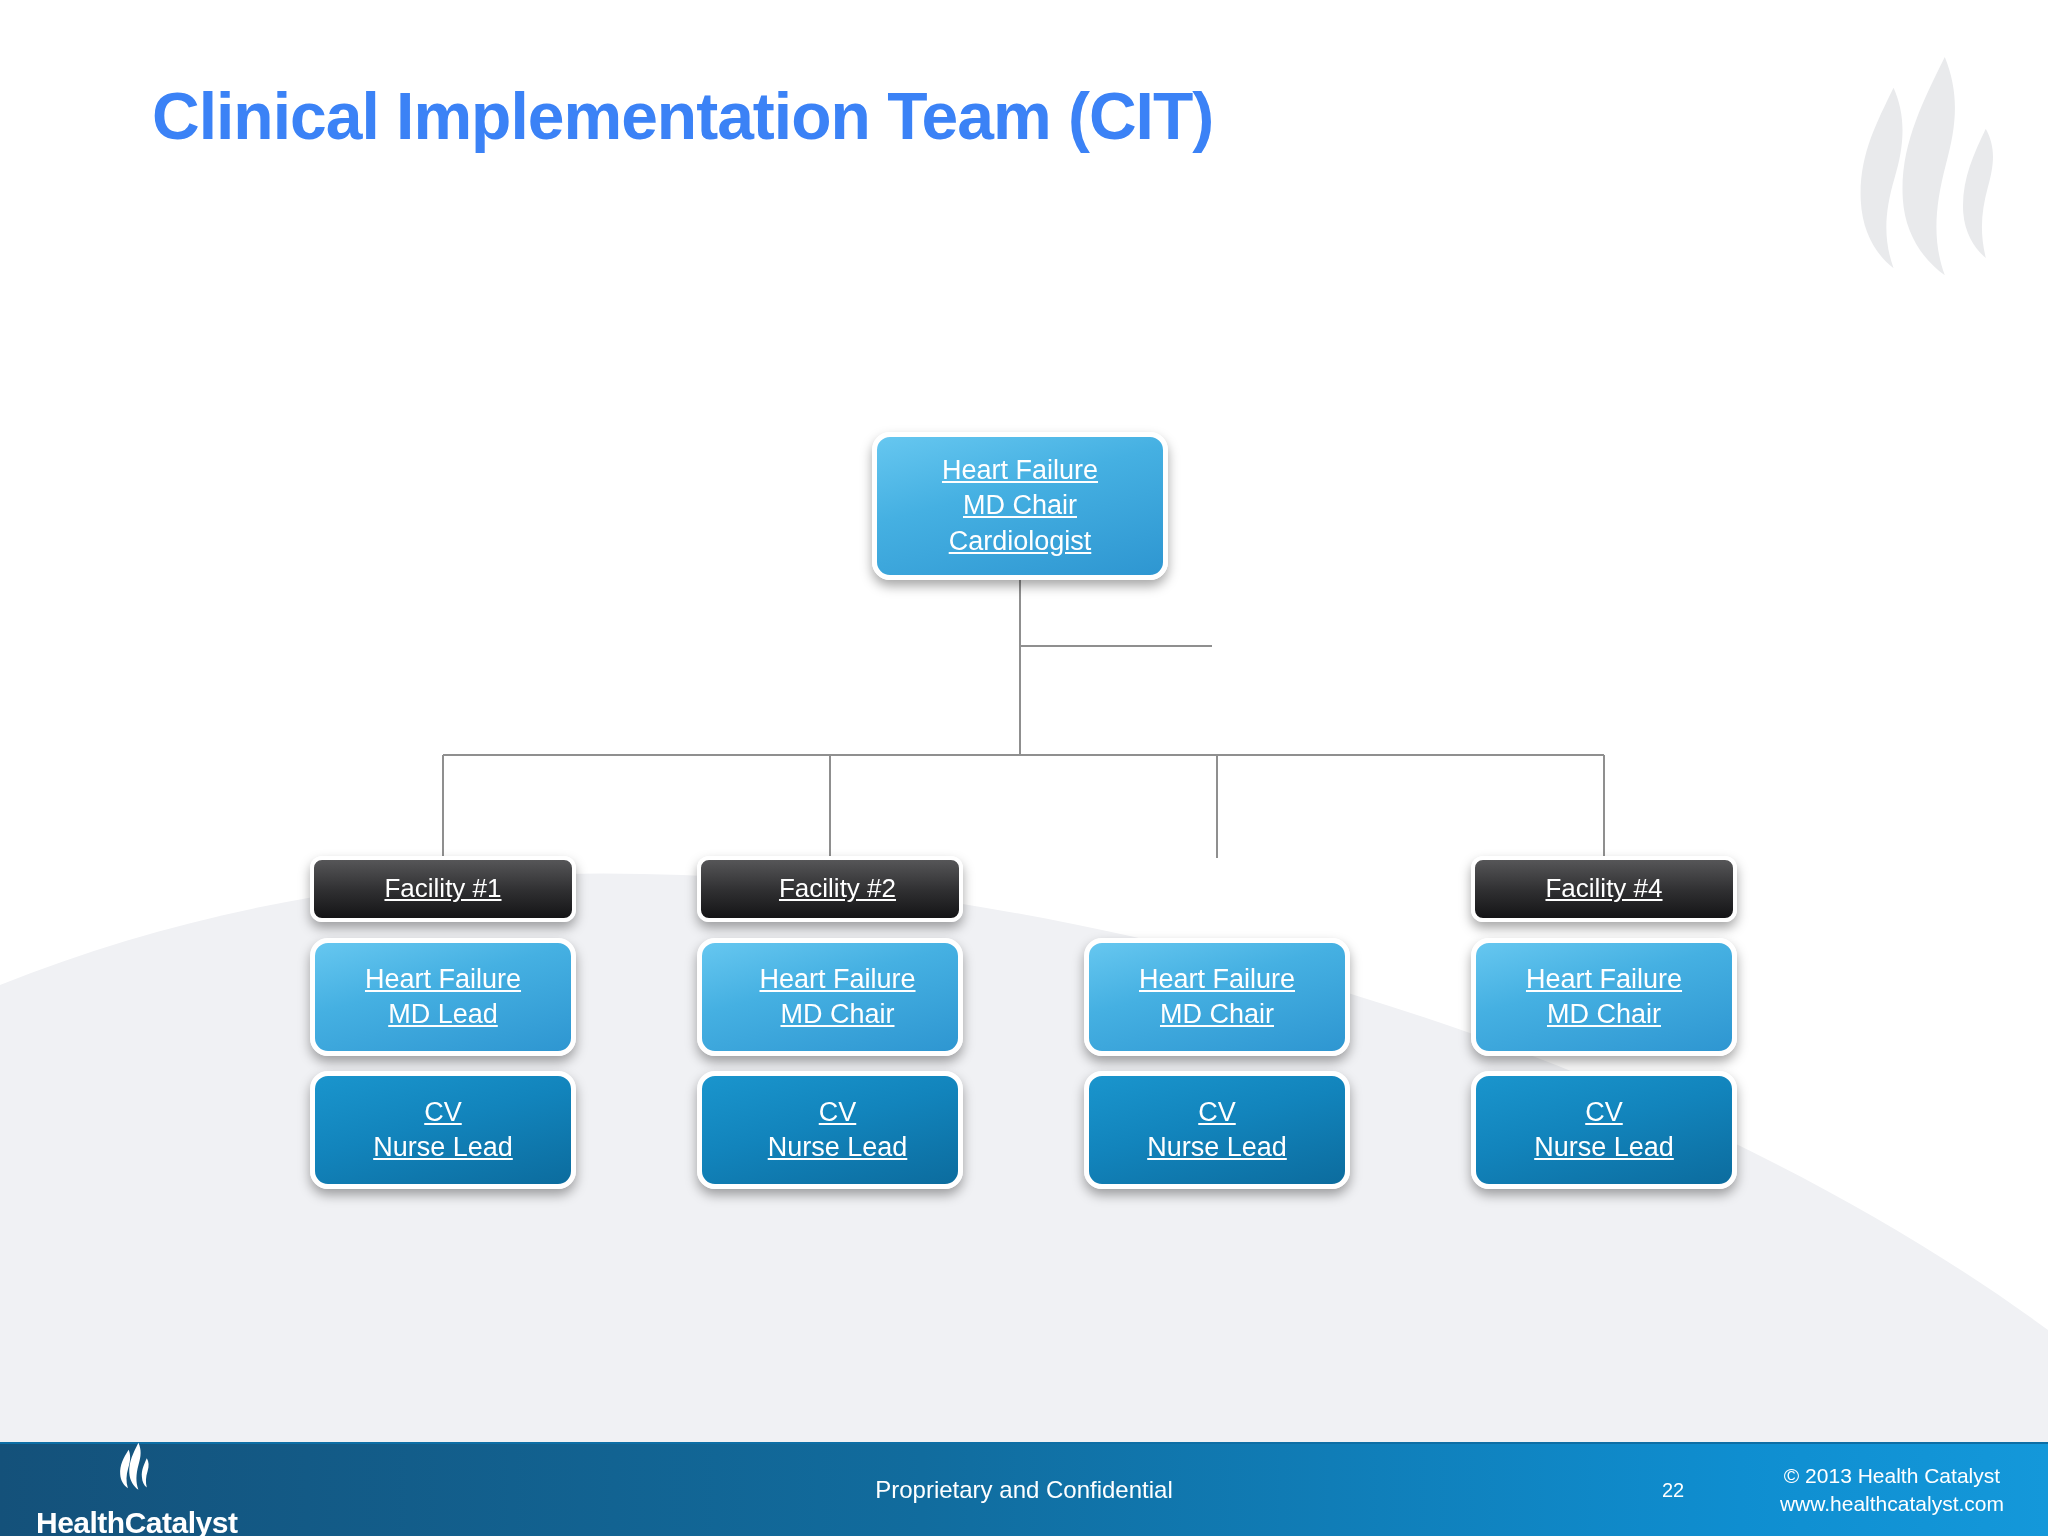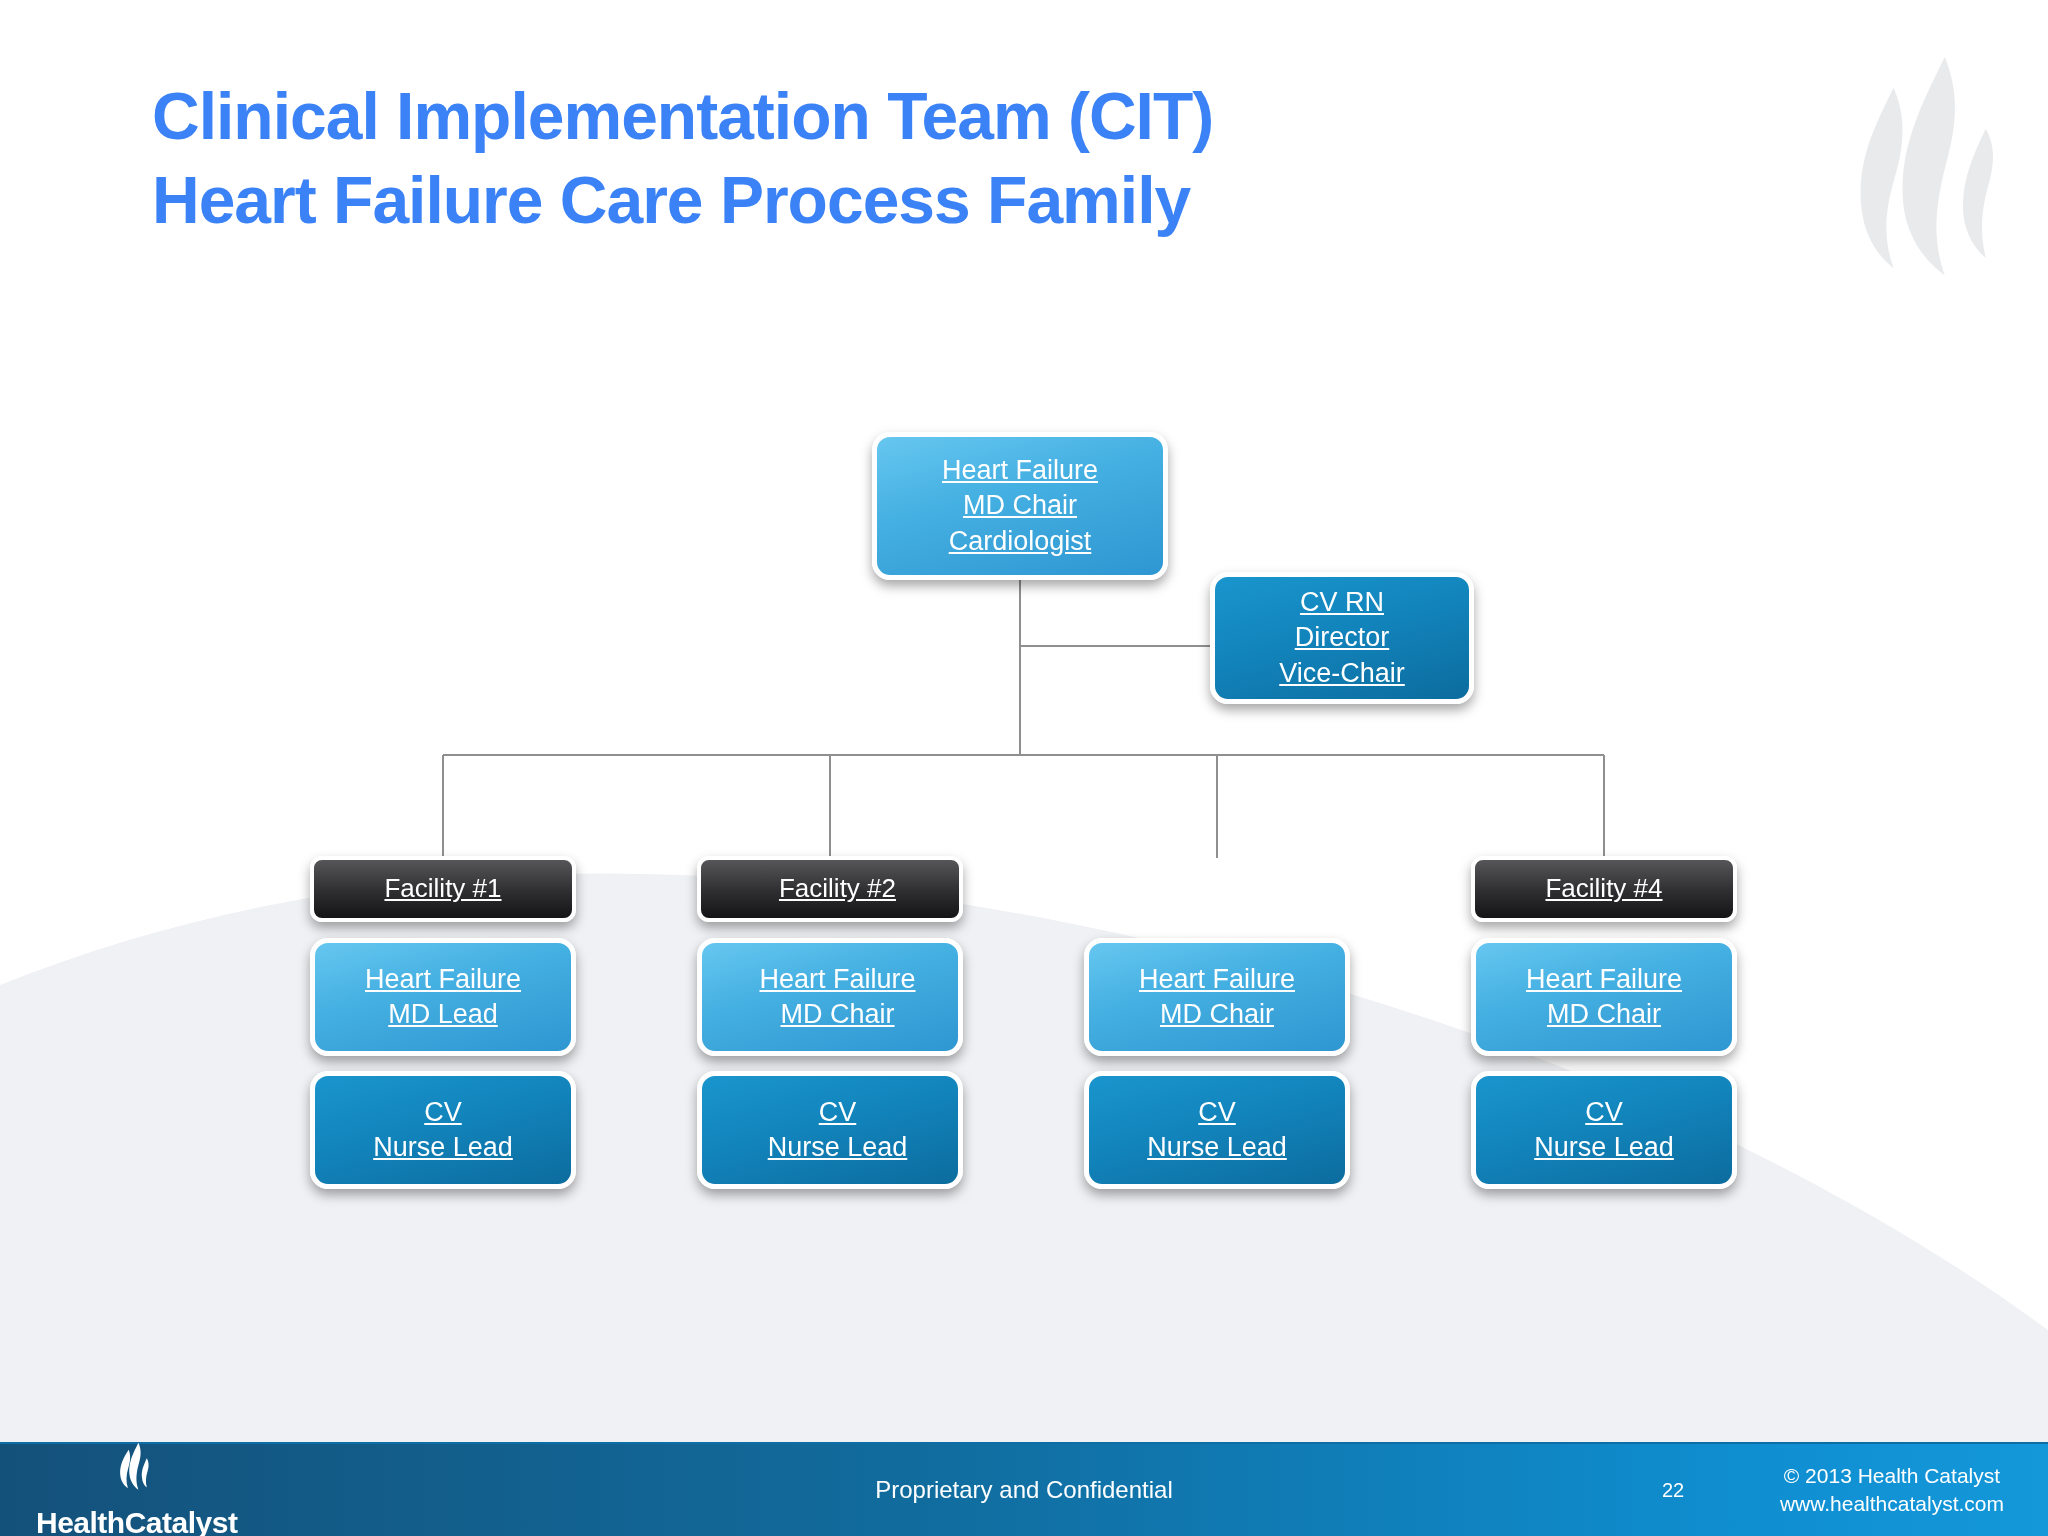--- a/index.html
+++ b/index.html
@@ -81,39 +81,35 @@
   </svg>
 
   <svg class="watermark" viewBox="0 0 200 290" aria-hidden="true">
     <path d="M62,55 C45,90 28,122 30,165 C31.5,196 45,218 62,231 C52,203 53,177 63,143 C73,110 74,82 62,55 Z"></path>
     <path d="M112,25 C90,70 68,112 71,163 C73,197 90,222 112,238 C100,205 102,172 113,130 C124,90 126,60 112,25 Z"></path>
     <path d="M152,95 C139,122 128,147 130,177 C131.5,197 141,212 152,221 C146,196 147.5,176 154,152 C161,127 161,112 152,95 Z"></path>
   </svg>
 
   <h1 class="title">
     <span>Clinical Implementation Team (CIT)</span>
-    <span>Heart Failure Care Process Family</span>
   </h1>
 
   <svg class="connectors" viewBox="0 0 2048 1536" aria-hidden="true">
     <line x1="1020" y1="578" x2="1020" y2="755"></line>
     <line x1="1020" y1="646" x2="1212" y2="646"></line>
     <line x1="443" y1="755" x2="1604" y2="755"></line>
     <line x1="443" y1="755" x2="443" y2="858"></line>
     <line x1="830" y1="755" x2="830" y2="858"></line>
     <line x1="1217" y1="755" x2="1217" y2="858"></line>
     <line x1="1604" y1="755" x2="1604" y2="858"></line>
   </svg>
 
   <div class="node light root">Heart Failure
 MD Chair
 Cardiologist</div>
-  <div class="node mid vice">CV RN
-Director
-Vice-Chair</div>
 
   <div class="node dark fac col0">Facility #1</div>
   <div class="node light md col0">Heart Failure
 MD Lead</div>
   <div class="node mid nurse col0">CV
 Nurse Lead</div>
 
   <div class="node dark fac col1">Facility #2</div>
   <div class="node light md col1">Heart Failure
 MD Chair</div>

